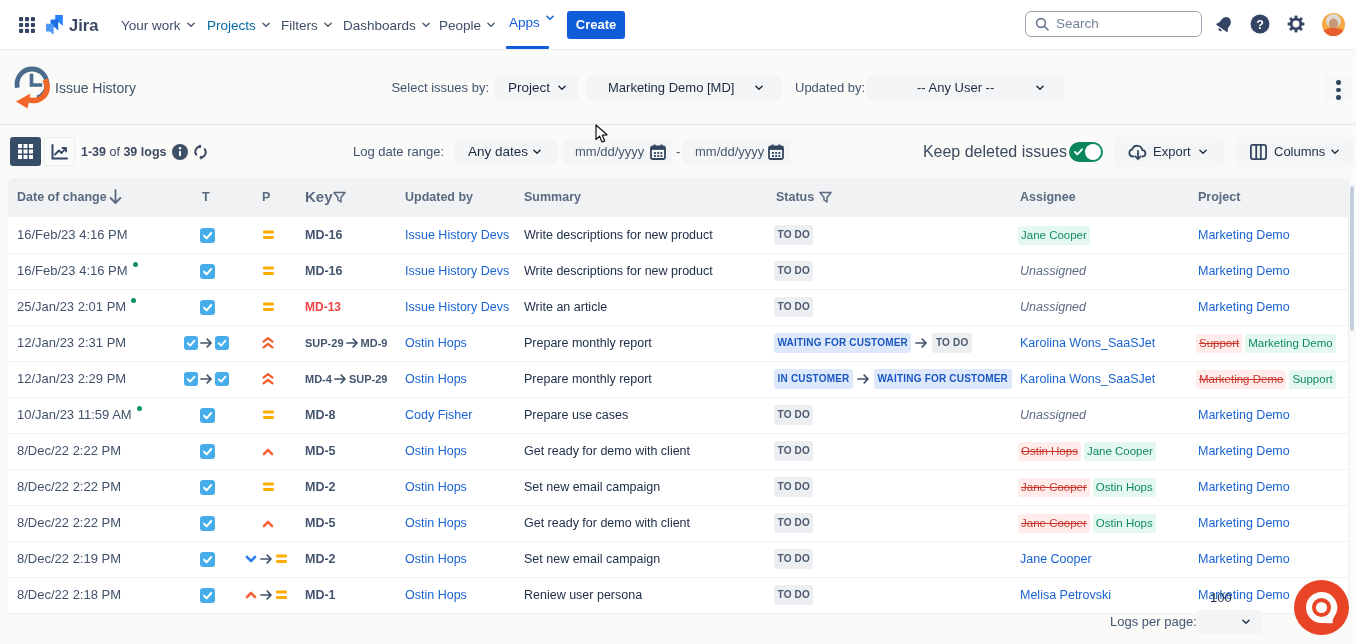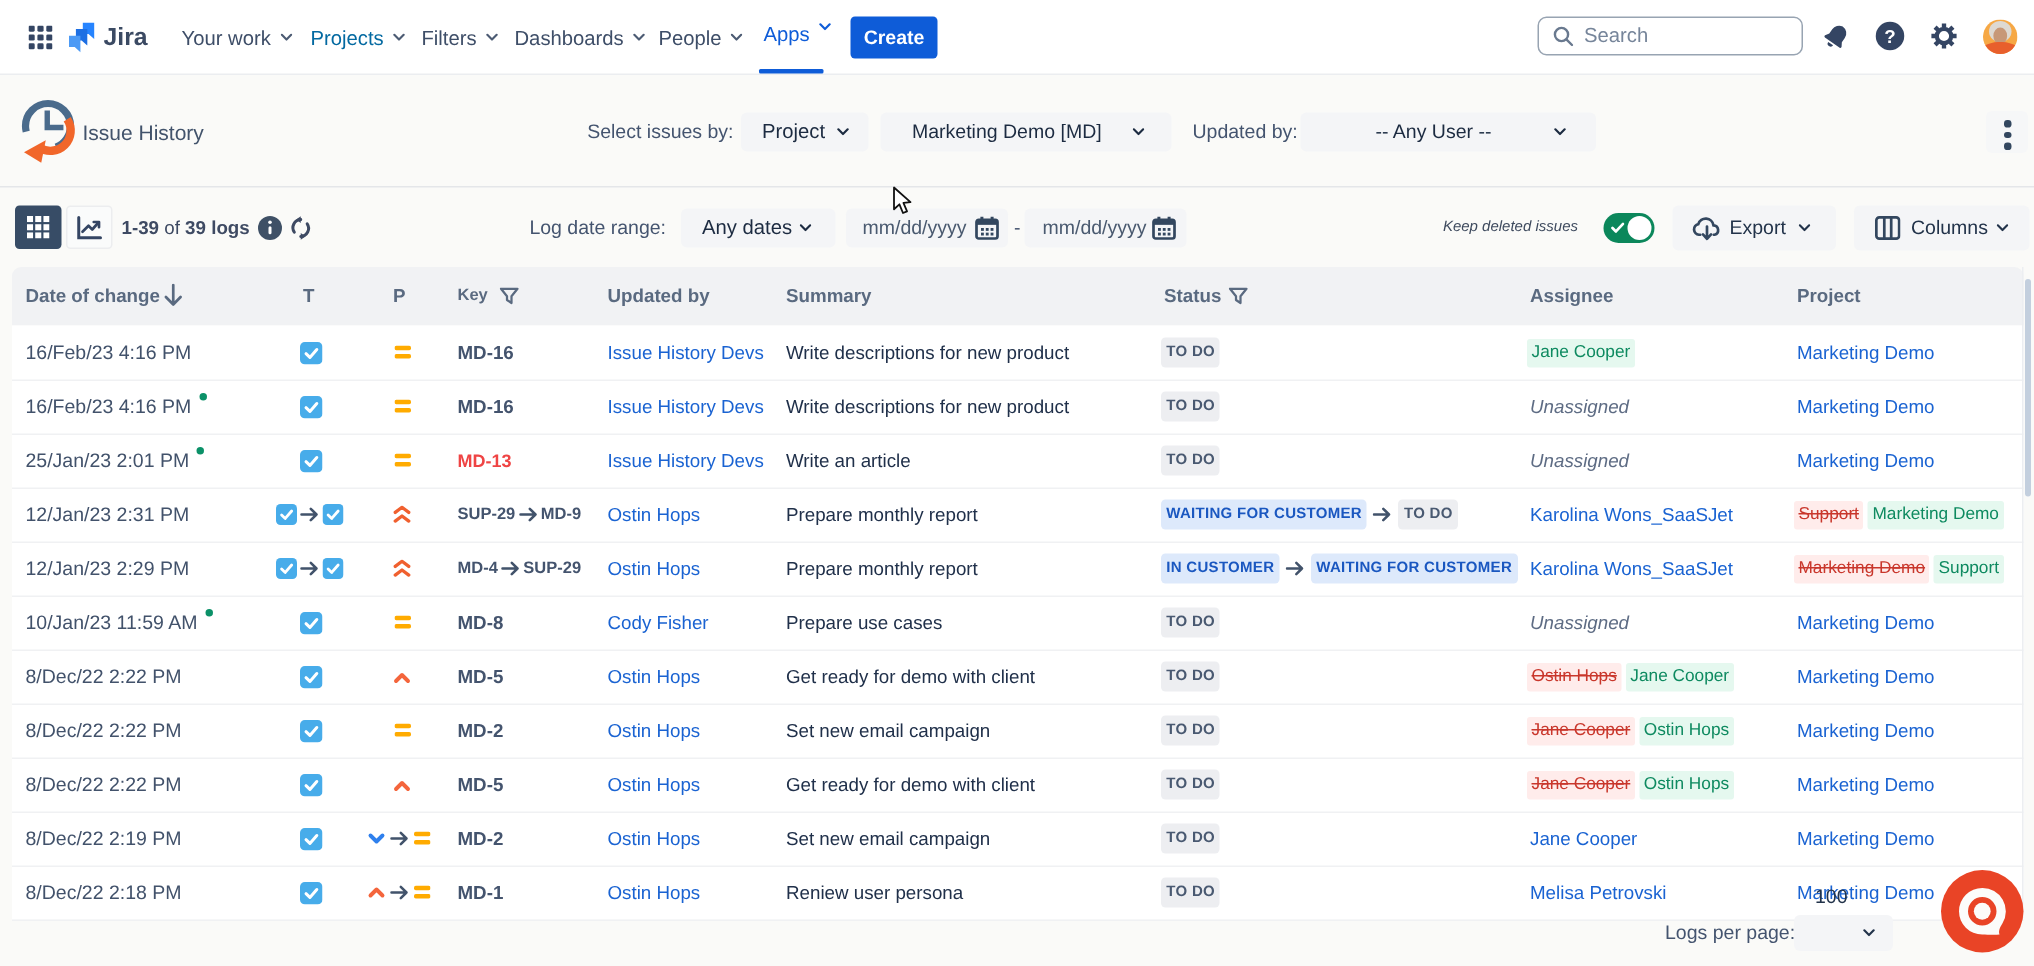--- a/index.html
+++ b/index.html
@@ -189,21 +189,21 @@
       <rect x="1" y="2.5" width="14" height="3.4" fill="#33475F"></rect>
       <rect x="3.6" y="0.5" width="2" height="3" fill="#33475F"></rect>
       <rect x="10.4" y="0.5" width="2" height="3" fill="#33475F"></rect>
       <rect x="4.0" y="8.0" width="1.9" height="1.9" fill="#33475F"></rect>
       <rect x="7.2" y="8.0" width="1.9" height="1.9" fill="#33475F"></rect>
       <rect x="10.4" y="8.0" width="1.9" height="1.9" fill="#33475F"></rect>
       <rect x="4.0" y="11.1" width="1.9" height="1.9" fill="#33475F"></rect>
       <rect x="7.2" y="11.1" width="1.9" height="1.9" fill="#33475F"></rect>
       <rect x="10.4" y="11.1" width="1.9" height="1.9" fill="#33475F"></rect>
     </svg>
-<div style="position:absolute;right:304px;top:142px;line-height:20px;font-size:10px;color:#3E4A5E;font-weight:400;white-space:nowrap;font-style:italic;">Keep deleted issues</div>
+<div style="position:absolute;right:289px;top:142px;line-height:20px;font-size:16px;color:#3E4A5E;font-weight:400;white-space:nowrap;">Keep deleted issues</div>
 <div style="position:absolute;left:1069px;top:142px;width:34px;height:20px;border-radius:10px;background:#0B875B;"></div>
 <div style="position:absolute;left:1085px;top:144px;width:16px;height:16px;border-radius:50%;background:#fff;"></div>
 <svg style="position:absolute;left:1074px;top:148px" width="9" height="8" viewBox="0 0 9 8">
       <path d="M1 4 L3.3 6.3 L8 1.3" fill="none" stroke="#fff" stroke-width="1.8" stroke-linecap="round" stroke-linejoin="round"></path>
     </svg>
 <div style="position:absolute;left:1115px;top:137px;width:109px;height:30px;background:#F4F5F7;border-radius:4px;"></div>
 <svg style="position:absolute;left:1128px;top:144px" width="20" height="17" viewBox="0 0 20 17">
       <path d="M5.5 12.5 H4.6 A3.6 3.6 0 0 1 4.2 5.4 A5.2 5.2 0 0 1 14.3 6.2 A3.2 3.2 0 0 1 15 12.5 H14.5" fill="none" stroke="#33475F" stroke-width="1.8" stroke-linecap="round"></path>
       <path d="M10 7 V15 M7.3 12.3 L10 15.2 L12.7 12.3" fill="none" stroke="#33475F" stroke-width="1.8" stroke-linecap="round" stroke-linejoin="round"></path>
     </svg>
@@ -224,21 +224,21 @@
 <svg style="position:absolute;left:595px;top:124px" width="14" height="20" viewBox="0 0 14 20">
       <path d="M1 1 L1 15.5 L4.6 12.2 L7 18 L9.7 16.9 L7.3 11.2 L12 10.8 Z" fill="#fff" stroke="#111" stroke-width="1.2" stroke-linejoin="round"></path>
     </svg>
 <div style="position:absolute;left:8px;top:178px;width:1341px;height:39px;background:#F1F2F4;border-radius:6px 6px 0 0;"></div>
 <div style="position:absolute;left:17px;top:187px;line-height:20px;font-size:12.5px;color:#5A6A80;font-weight:700;white-space:nowrap;">Date of change</div>
 <svg style="position:absolute;left:109px;top:189px" width="13" height="16" viewBox="0 0 13 16">
       <path d="M6.5 1 V13.6 M1.6 9 L6.5 14 L11.4 9" fill="none" stroke="#5A6A80" stroke-width="1.8" stroke-linecap="round" stroke-linejoin="round"></path>
     </svg>
 <div style="position:absolute;left:202px;top:187px;line-height:20px;font-size:12.5px;color:#5A6A80;font-weight:700;white-space:nowrap;">T</div>
 <div style="position:absolute;left:262px;top:187px;line-height:20px;font-size:12.5px;color:#5A6A80;font-weight:700;white-space:nowrap;">P</div>
-<div style="position:absolute;left:305px;top:187px;line-height:20px;font-size:11px;color:#5A6A80;font-weight:700;white-space:nowrap;">Key</div>
+<div style="position:absolute;left:305px;top:187px;line-height:20px;font-size:15px;color:#5A6A80;font-weight:700;white-space:nowrap;">Key</div>
 <svg style="position:absolute;left:333px;top:191px" width="13" height="13" viewBox="0 0 13 13">
       <path d="M1 1.5 H12 L8 6.5 V11 L5 9 V6.5 Z" fill="none" stroke="#5A6A80" stroke-width="1.5" stroke-linejoin="round"></path>
     </svg>
 <div style="position:absolute;left:405px;top:187px;line-height:20px;font-size:12.5px;color:#5A6A80;font-weight:700;white-space:nowrap;">Updated by</div>
 <div style="position:absolute;left:524px;top:187px;line-height:20px;font-size:12.5px;color:#5A6A80;font-weight:700;white-space:nowrap;">Summary</div>
 <div style="position:absolute;left:776px;top:187px;line-height:20px;font-size:12.5px;color:#5A6A80;font-weight:700;white-space:nowrap;">Status</div>
 <svg style="position:absolute;left:819px;top:191px" width="13" height="13" viewBox="0 0 13 13">
       <path d="M1 1.5 H12 L8 6.5 V11 L5 9 V6.5 Z" fill="none" stroke="#5A6A80" stroke-width="1.5" stroke-linejoin="round"></path>
     </svg>
 <div style="position:absolute;left:1020px;top:187px;line-height:20px;font-size:12.5px;color:#5A6A80;font-weight:700;white-space:nowrap;">Assignee</div>

